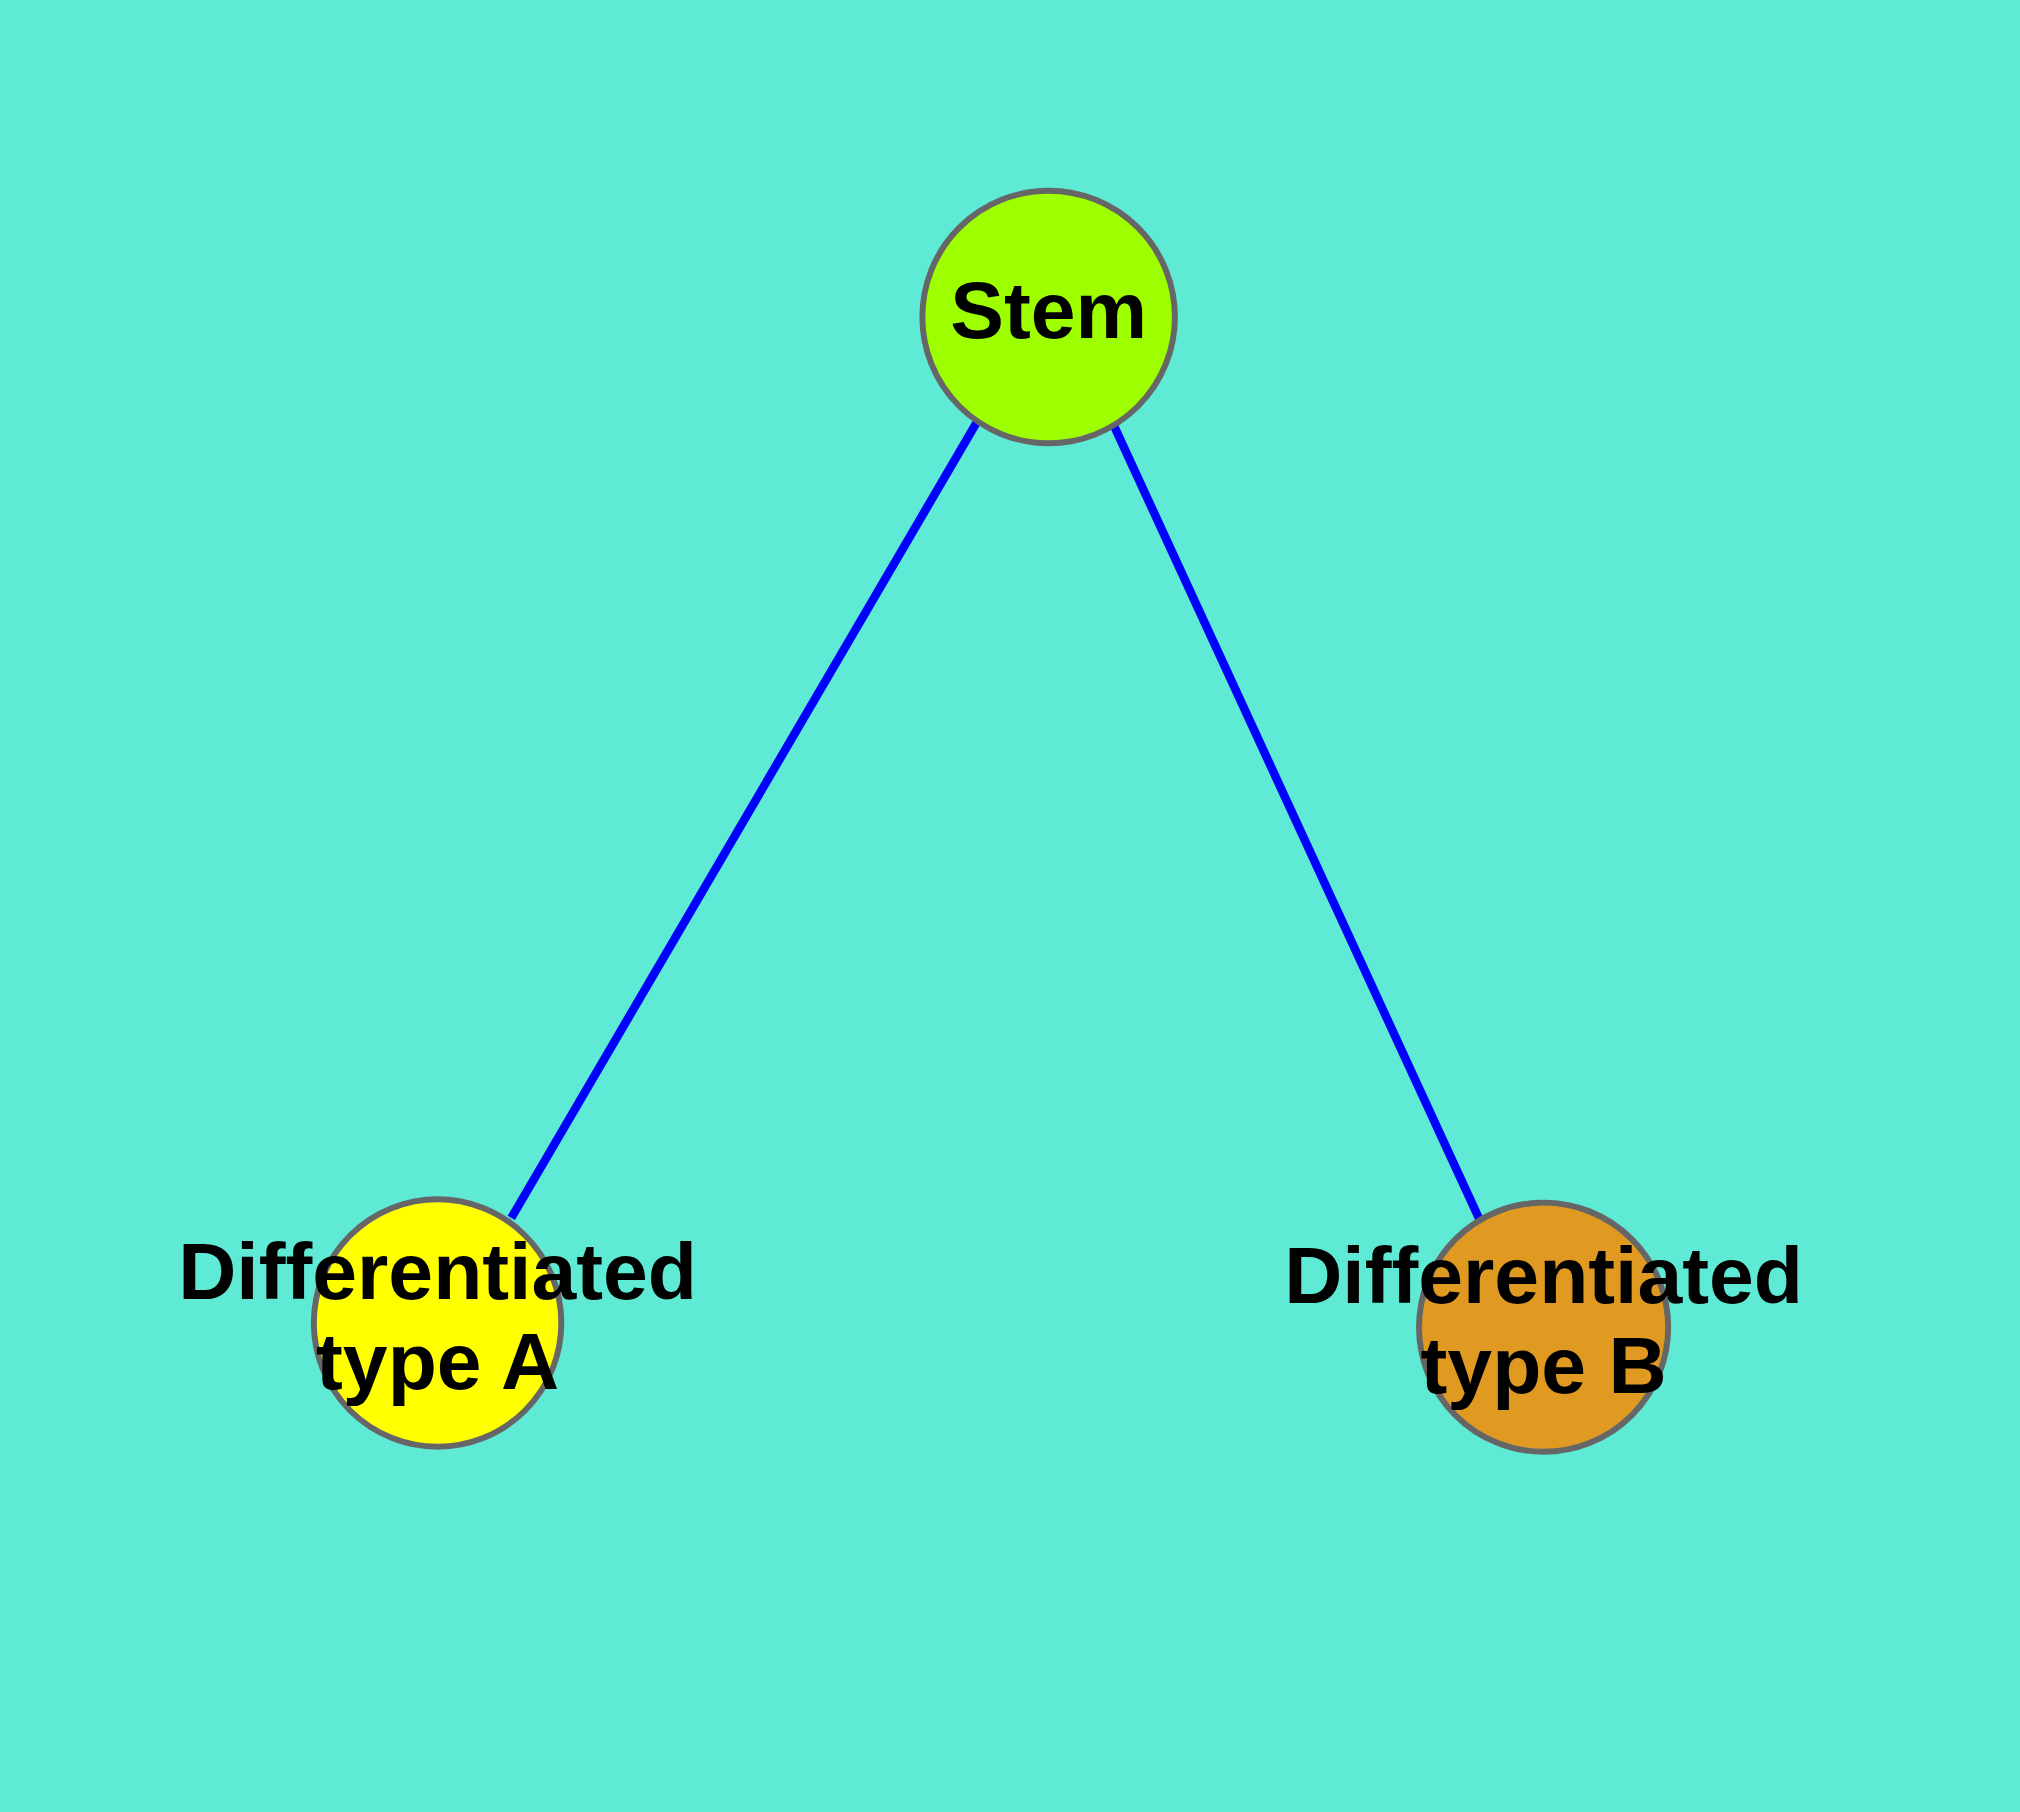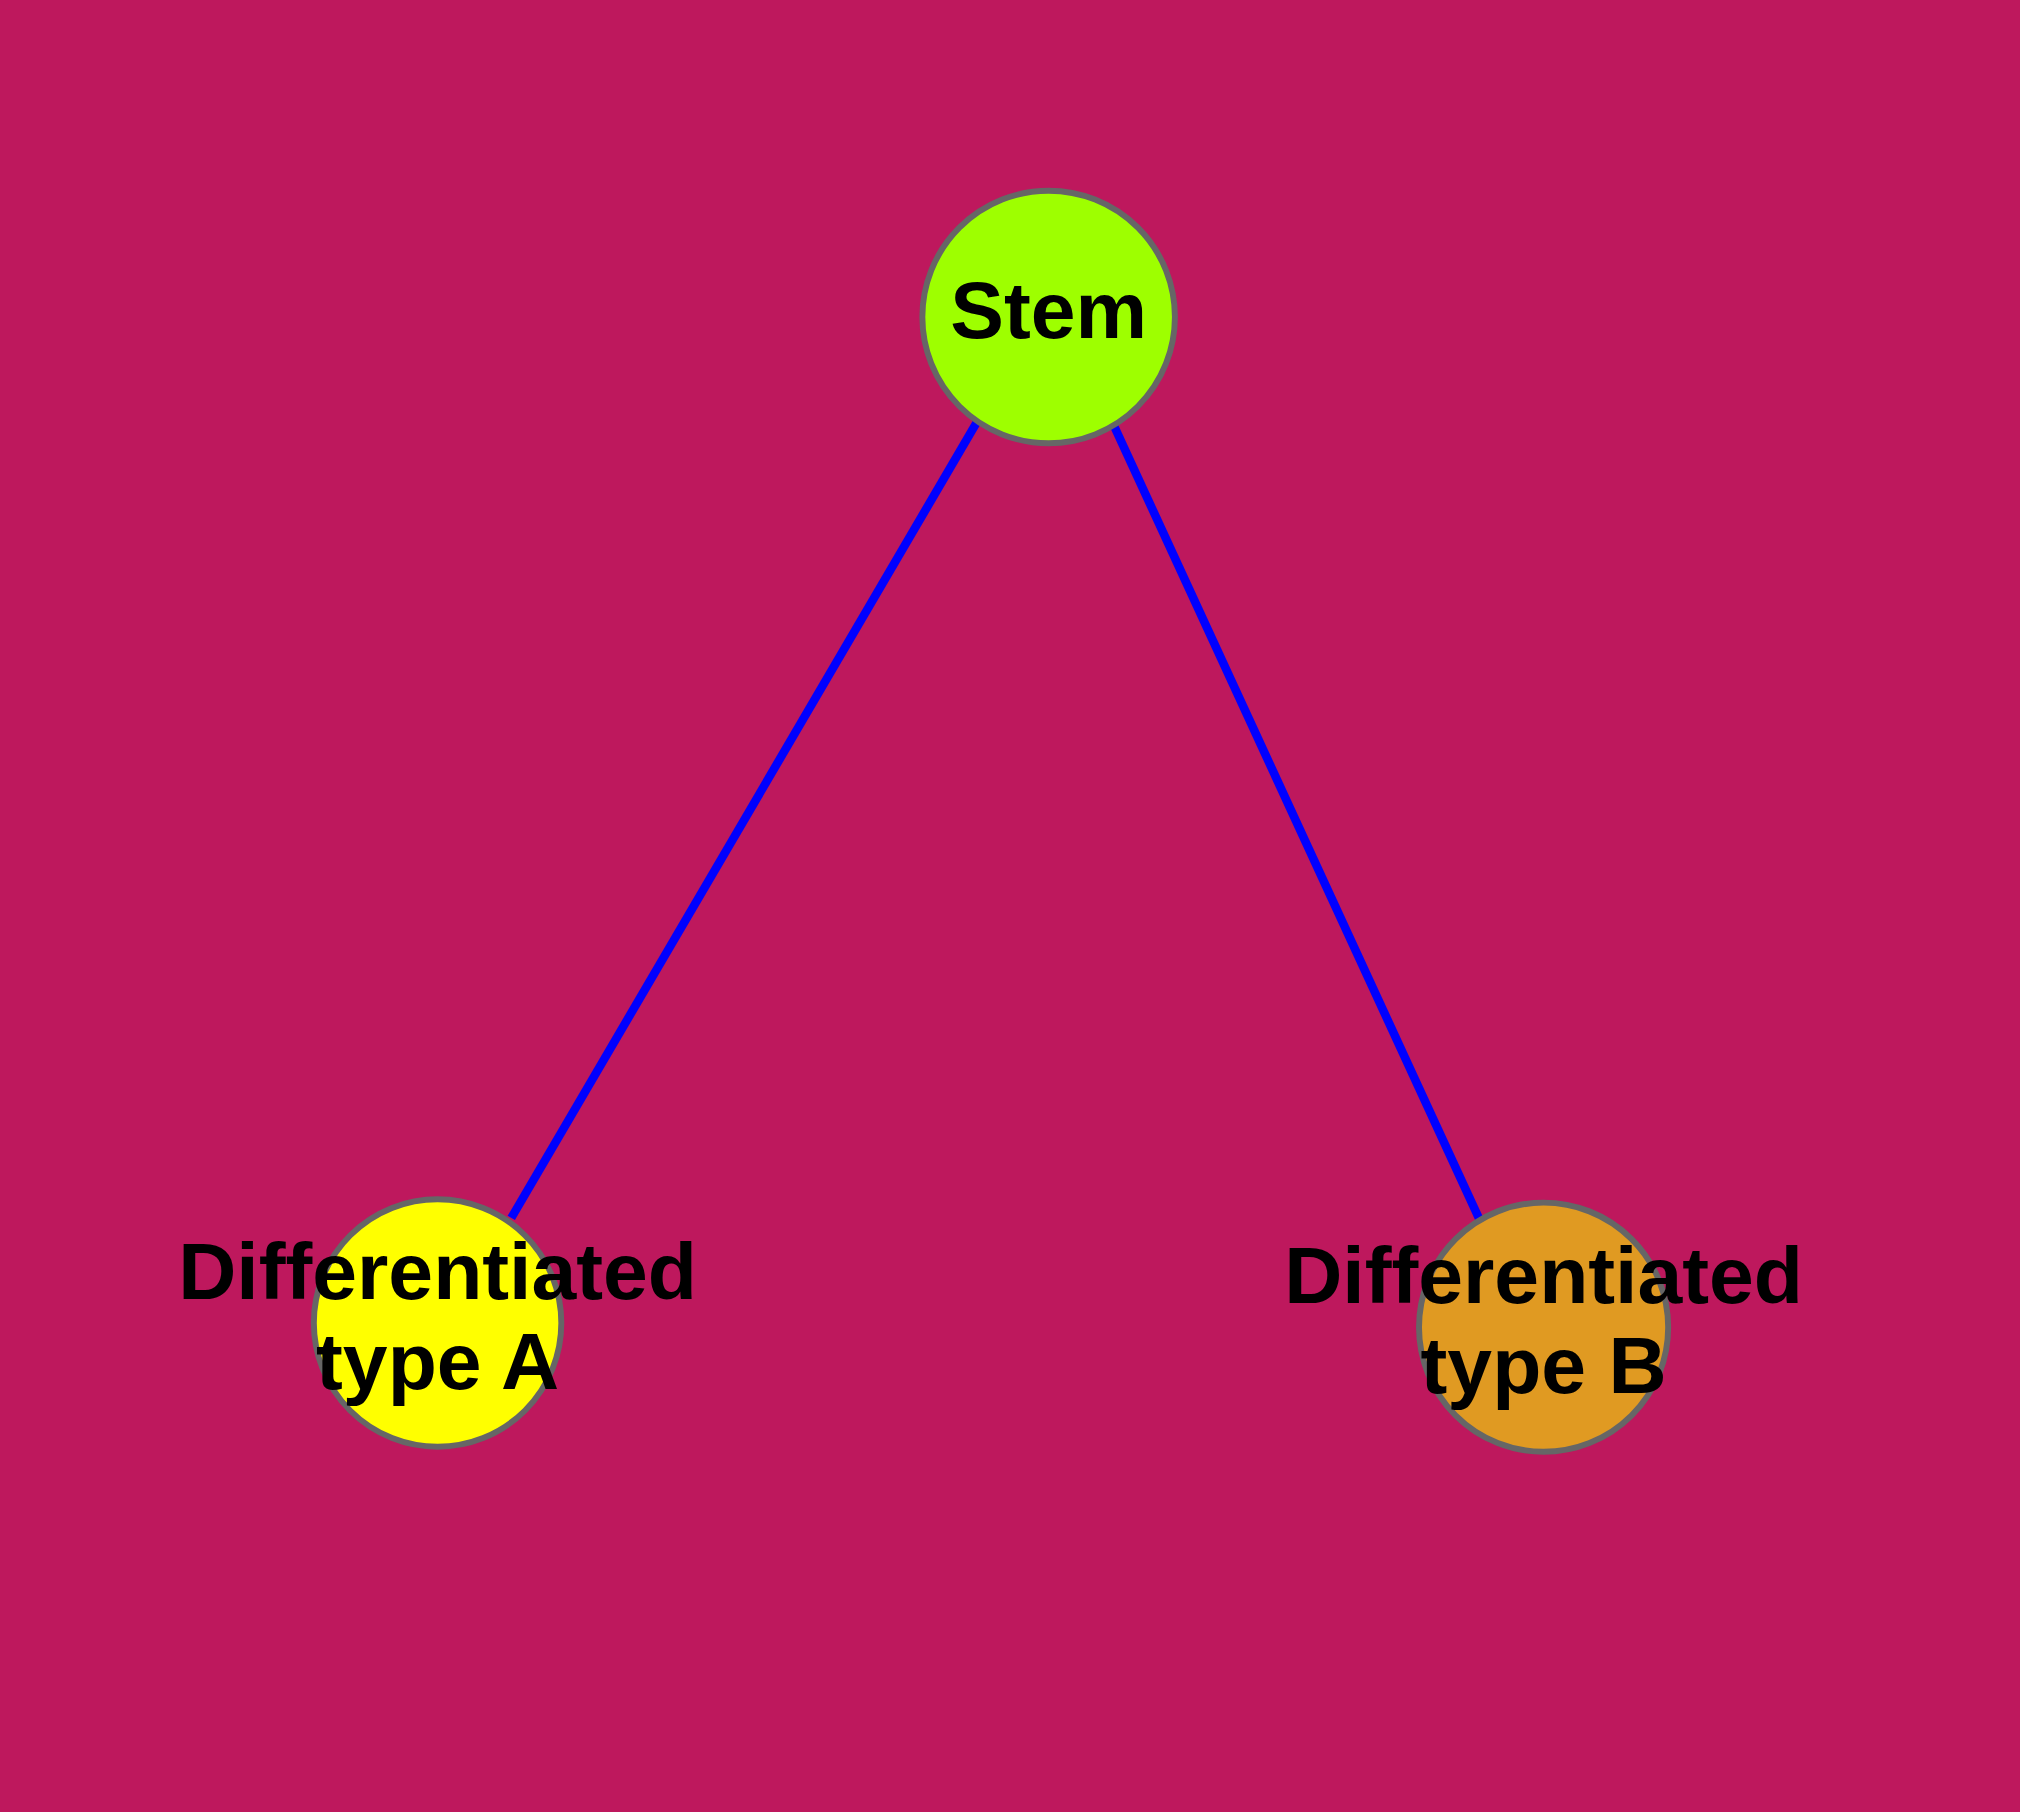--- a/index.html
+++ b/index.html
@@ -30,21 +30,21 @@
     font-family: "Liberation Sans", sans-serif;
     font-weight: bold;
     fill: #000000;
     text-anchor: middle;
     dominant-baseline: middle;
   }
 </style>
 </head>
 <body>
 
-<div id="graph-canvas" style="background: #be185d;">
+<div id="graph-canvas" style="background: #5eead4;">
   <svg id="graph-svg" viewBox="0 0 2384 2138">
     <g id="edges-layer">
         <line x1="1153" y1="497" x2="603" y2="1437" stroke="#0000ff" stroke-width="10" stroke-linecap="butt"></line>
         <line x1="1313" y1="500" x2="1745" y2="1438" stroke="#0000ff" stroke-width="10" stroke-linecap="butt"></line>
       </g>
     <g id="nodes-layer">
         <circle cx="1237" cy="374" r="149" fill="#9eff00" stroke="#666666" stroke-width="7"></circle>
         <circle cx="516" cy="1561" r="146" fill="#ffff00" stroke="#666666" stroke-width="7"></circle>
         <circle cx="1821" cy="1566" r="147" fill="#e09a22" stroke="#666666" stroke-width="7"></circle>
       </g>

